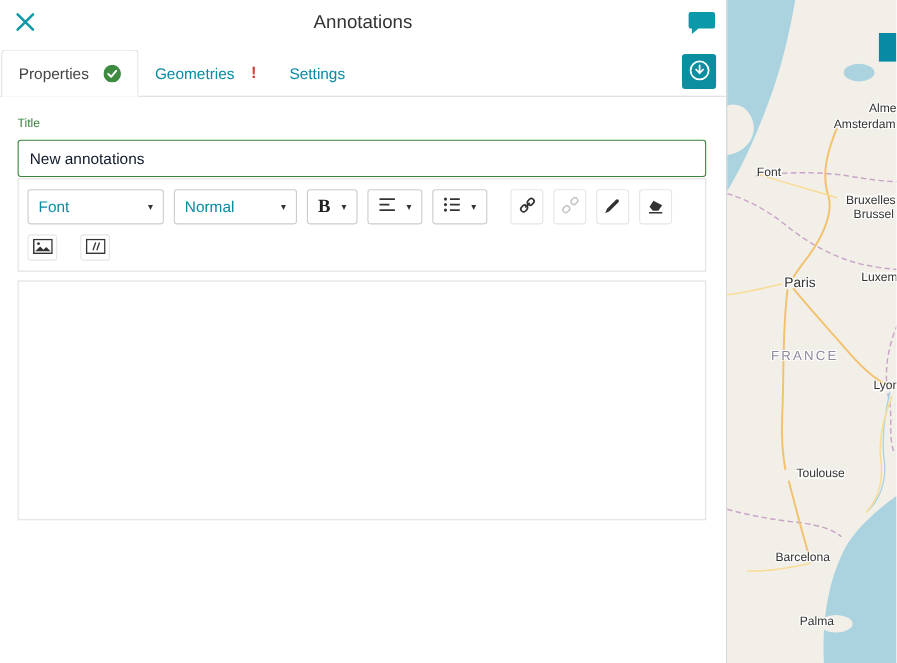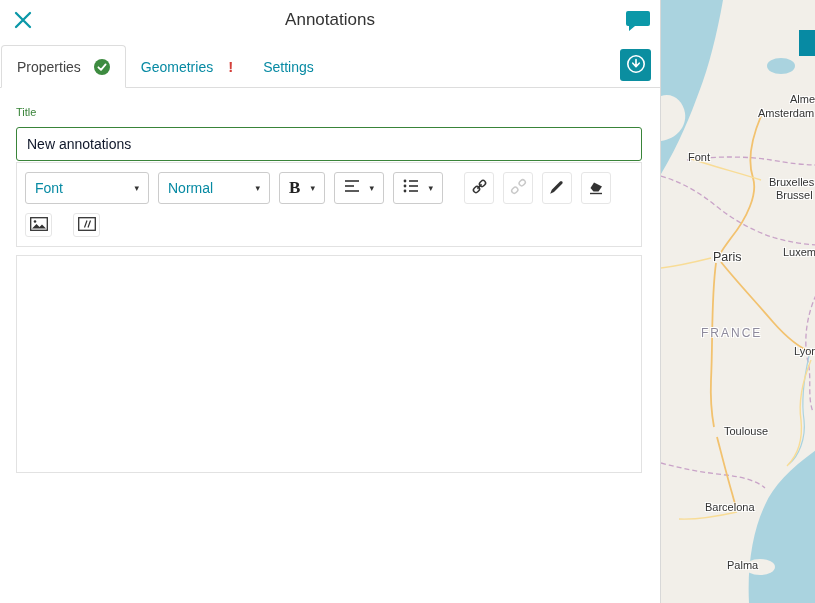--- a/index.html
+++ b/index.html
@@ -315,21 +315,21 @@
       <path class="road-line2" d="M76,512 C58,516 38,520 18,519"></path>
     </svg>
     <div class="map-labels">
         <span class="map-label city" style="left: 129px; top: 93px;">Almere</span>
         <span class="map-label city" style="left: 97px; top: 107px;">Amsterdam</span>
         <span class="map-label city" style="left: 27px; top: 151px;">Font</span>
         <span class="map-label city" style="left: 108px; top: 176px;">Bruxelles</span>
         <span class="map-label city" style="left: 115px; top: 189px;">Brussel</span>
         <span class="map-label city" style="left: 122px; top: 246px;">Luxembourg</span>
         <span class="map-label city-lg" style="left: 52px; top: 250px;">Paris</span>
-        <span class="map-label country" style="left: 40px; top: 326px;">FRANCE</span>
+        <span class="map-label country" style="left: 40px; top: 316px;">FRANCE</span>
         <span class="map-label city" style="left: 133px; top: 345px;">Lyon</span>
         <span class="map-label city" style="left: 44px; top: 425px; margin-left: 19px;">Toulouse</span>
         <span class="map-label city" style="left: 44px; top: 501px;">Barcelona</span>
         <span class="map-label city" style="left: 66px; top: 559px;">Palma</span>
       </div>
     <button class="side-toggle"></button>
   </aside>
 
 </div>
 

